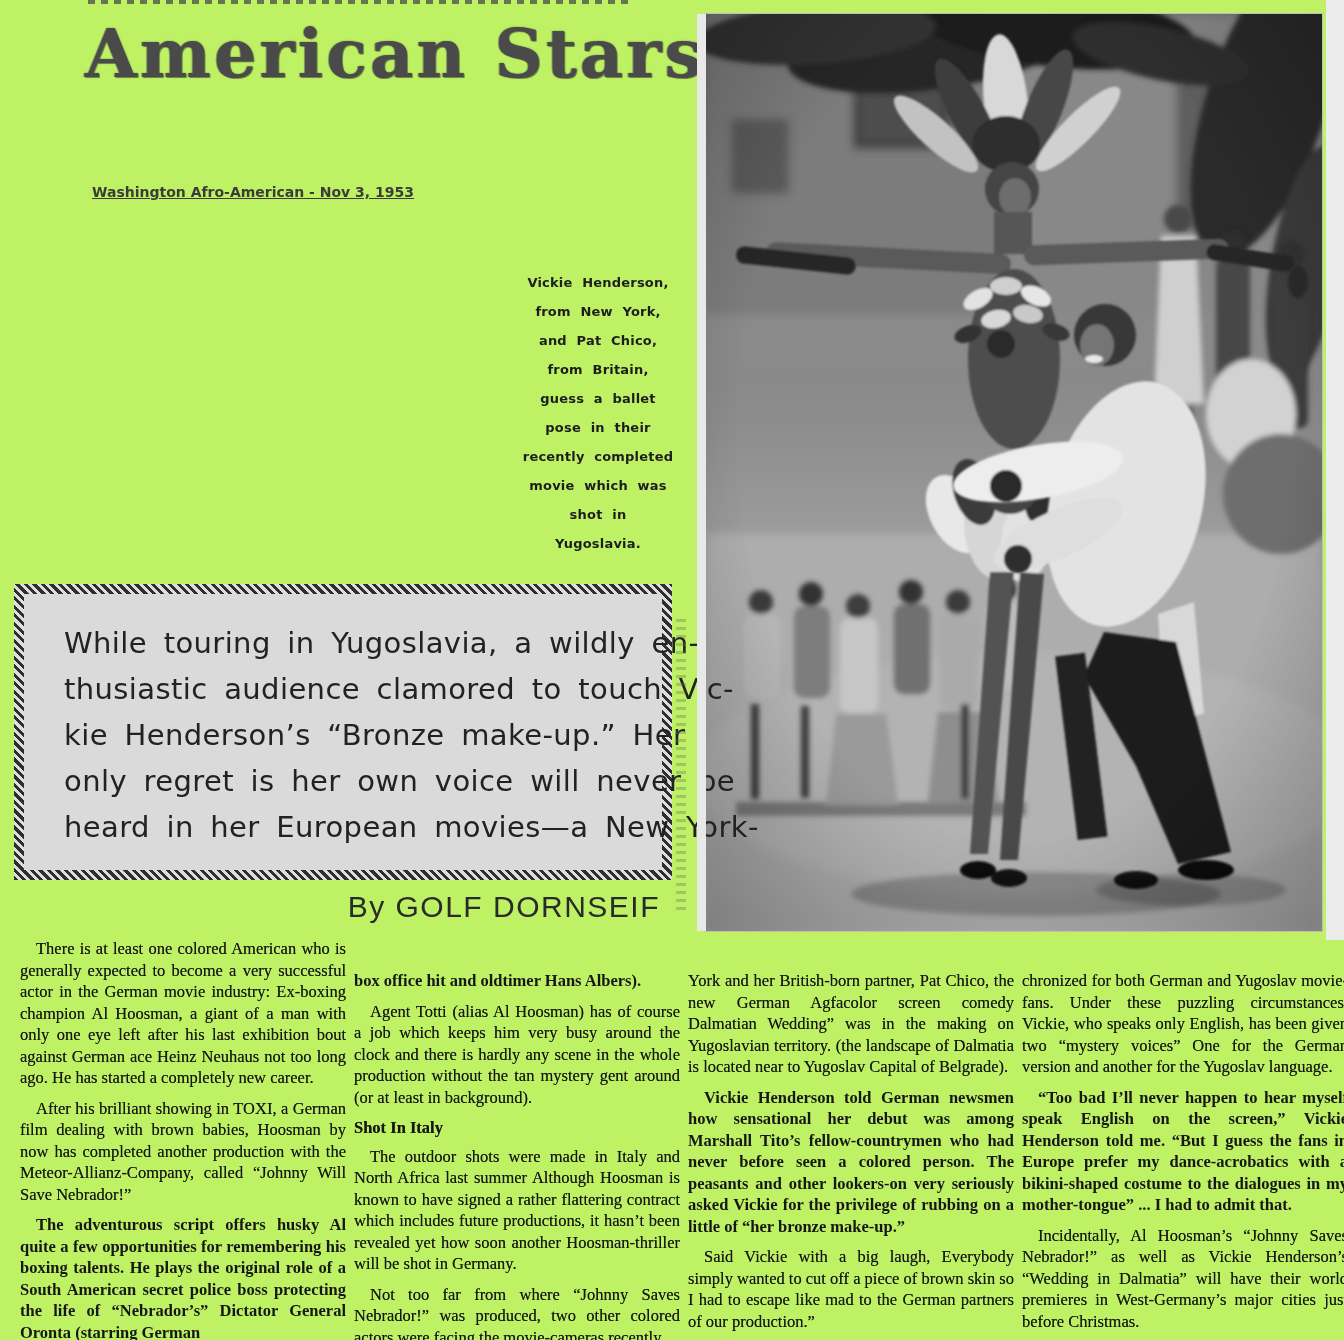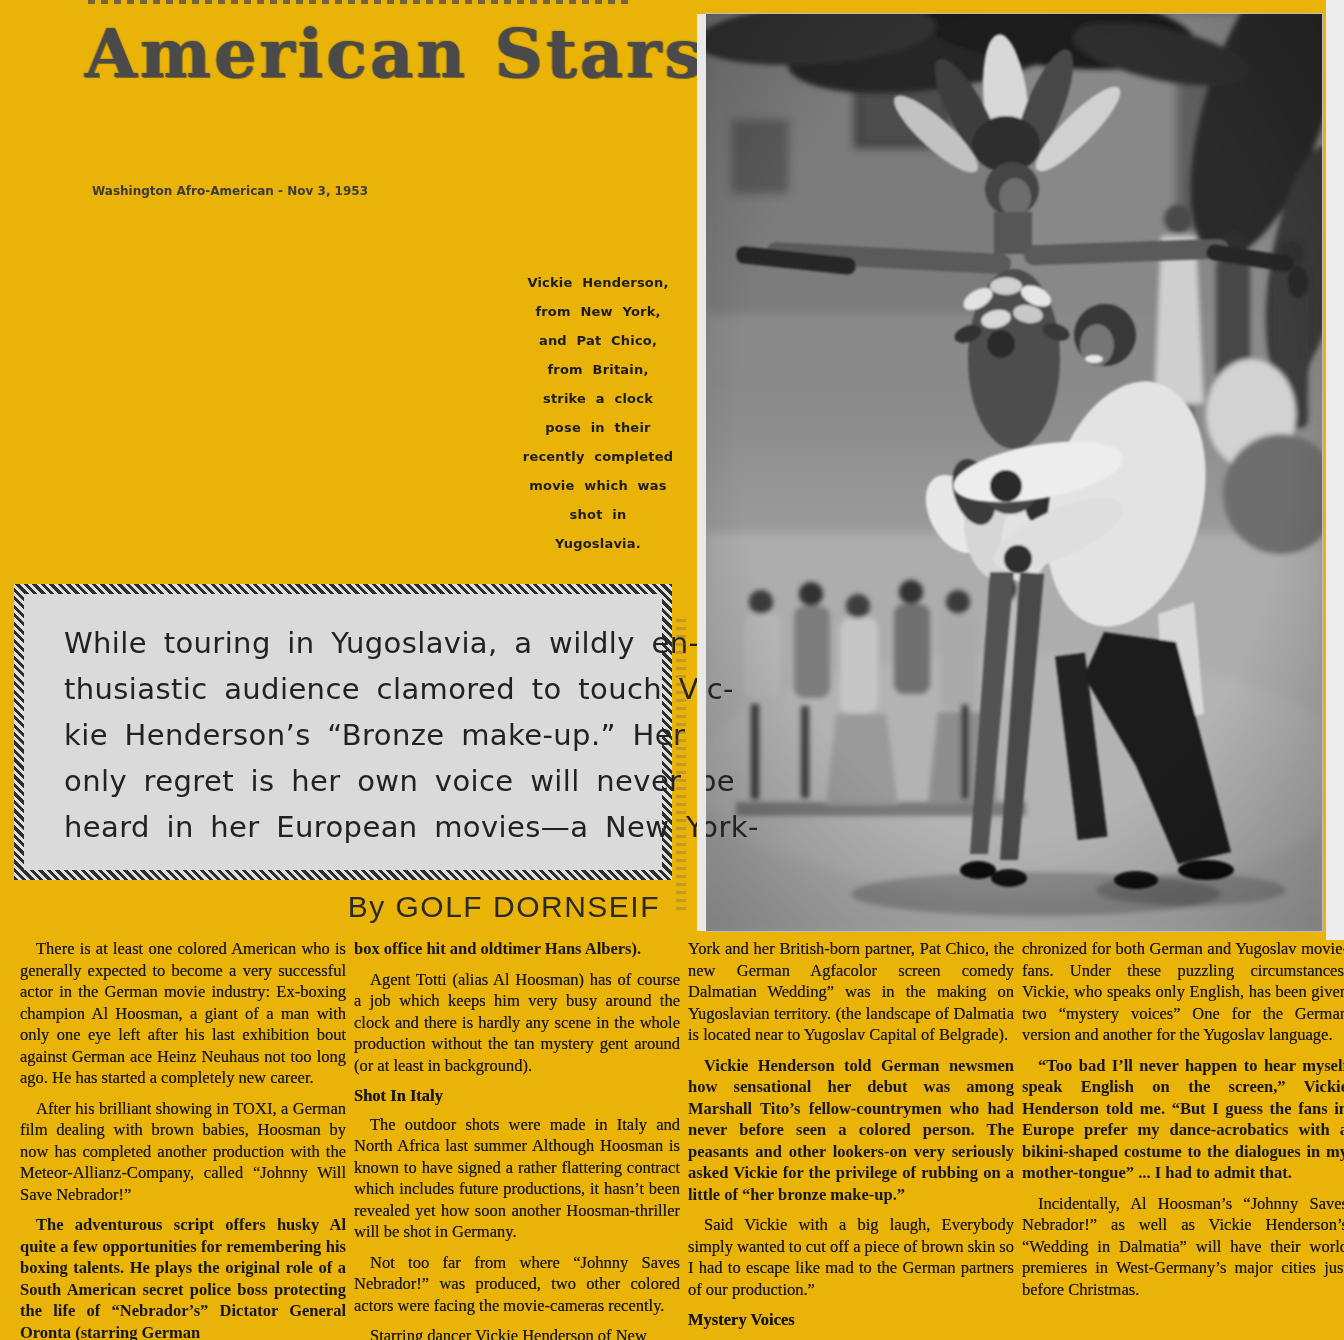--- a/index.html
+++ b/index.html
@@ -1,35 +1,35 @@
 <!DOCTYPE html>
 <html><head>
 <meta charset="utf-8">
 <style>
   html,body{margin:0;padding:0;background:#c9c9c9;}
-  #page{position:relative;width:1344px;height:1340px;background:#eab308;overflow:hidden;
+  #page{position:relative;width:1344px;height:1340px;background:#bef264;overflow:hidden;
         font-family:"Liberation Serif",serif;color:#161616;}
 
   
   .top-artifact{position:absolute;left:88px;top:0;width:540px;height:4px;opacity:.75;
     background:repeating-linear-gradient(90deg,#4a4a4a 0 7px,transparent 7px 13px);}
   .artifact-strip{position:absolute;left:676px;top:618px;width:10px;height:292px;opacity:.32;
     background:repeating-linear-gradient(0deg,#666 0 3px,transparent 3px 8px);}
   .right-margin{position:absolute;left:1326px;top:0;width:18px;height:940px;background:#ececec;}
   .photo-margin{position:absolute;left:697px;top:14px;width:9px;height:917px;background:#e9e9e9;}
 
   
   .headline{position:absolute;left:85px;margin:0;font-family:"DejaVu Serif",serif;font-weight:700;
     font-size:67px;letter-spacing:3px;color:#4a4a4a;white-space:nowrap;
     text-shadow:1px 1px 0 rgba(40,40,40,.45), -1px 0 0 rgba(90,90,90,.5), 0 0 2px rgba(70,70,70,.6);}
   .headline.l1{top:14px;}
   .headline.l2{top:92px;}
 
   .source{position:absolute;left:92px;top:184px;font-family:"DejaVu Sans",sans-serif;
-    font-size:12px;font-weight:700;color:#3b3b3b;cursor:pointer;}
+    font-size:14px;font-weight:700;color:#3b3b3b;text-decoration:underline;cursor:pointer;}
 
   
   .photo-caption{position:absolute;left:492px;top:268px;width:212px;text-align:center;
     font-family:"DejaVu Sans",sans-serif;font-weight:700;font-size:13px;line-height:29px;
     color:#1d1d1d;letter-spacing:.2px;word-spacing:5px;}
 
   
   .photo{position:absolute;left:706px;top:14px;width:616px;height:917px;margin:0;
     background:#8f8f8f;box-shadow:0 0 0 1px #bdbdbd;}
   .photo svg{display:block;}
@@ -44,41 +44,41 @@
 
   .byline{position:absolute;left:40px;top:890px;width:620px;text-align:right;
     font-family:Liberation Sans, sans-serif;font-size:30px;color:#2a2a2a;letter-spacing:1.5px;}
 
   
   .columns{position:absolute;left:20px;top:938px;width:1328px;height:392px;
     display:grid;grid-template-columns:repeat(4,1fr);column-gap:8px;}
   .col{font-size:16.5px;line-height:21.5px;text-align:justify;
     text-shadow:0 0 .4px rgba(10,10,10,.65);}
   .para{text-indent:16px;margin:0 0 9px 0;}
-  .para.noindent{text-indent:0;}
+  .para.noindent{text-indent:0;margin-top:32px;}
   .para.bold{font-weight:700;text-shadow:none;}
   .subhead{text-align:left;font-weight:700;margin:4px 0 7px 0;}
 </style>
 </head>
 <body>
 
 <div id="page">
 
   <div class="top-artifact"></div>
 
   <h1 class="headline l1">American Stars</h1>
 
   <a class="source">Washington Afro-American - Nov 3, 1953</a>
 
   <div class="photo-caption" id="caption">
       <div class="caption-line">Vickie Henderson,</div>
       <div class="caption-line">from New York,</div>
       <div class="caption-line">and Pat Chico,</div>
       <div class="caption-line">from Britain,</div>
-      <div class="caption-line">strike a clock</div>
+      <div class="caption-line">guess a ballet</div>
       <div class="caption-line">pose in their</div>
       <div class="caption-line">recently completed</div>
       <div class="caption-line">movie which was</div>
       <div class="caption-line">shot in</div>
       <div class="caption-line">Yugoslavia.</div>
     </div>
 
   <figure class="photo">
     <svg width="616" height="917" viewBox="0 0 616 917" xmlns="http://www.w3.org/2000/svg">
       <defs>

